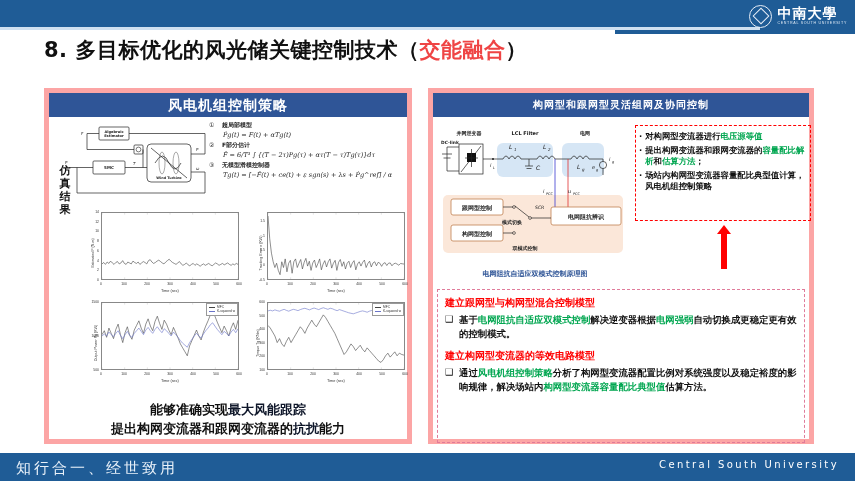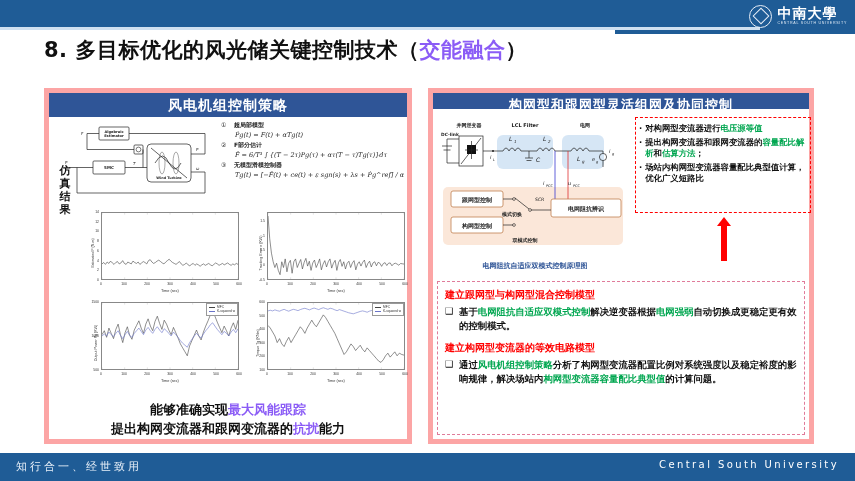--- a/index.html
+++ b/index.html
@@ -24,36 +24,36 @@
   .logo-seal:after{content:"";width:10px;height:10px;border:1.4px solid #e8eef7;
       transform:rotate(45deg);}
   .logo-txt{display:flex;flex-direction:column;line-height:1;}
   .logo-cn{color:#ffffff;font-size:14px;font-weight:bold;letter-spacing:1px;
       font-family:"DejaVu Sans",sans-serif;}
   .logo-en{color:#dde8f4;font-size:3.6px;letter-spacing:.7px;margin-top:2px;}
 
   
   .slide-title{position:absolute;left:44px;top:36px;font-size:21px;font-weight:bold;
       color:#111111;letter-spacing:.5px;font-family:"DejaVu Sans",sans-serif;white-space:nowrap;}
-  .slide-title .hl{color:#8b5cf6;text-align:center;}
+  .slide-title .hl{color:#ef4444;text-align:center;}
 
   
   .panel{position:absolute;background:#ffffff;border:5px solid #fca5a5;box-sizing:border-box;}
   .panel-head{background:#2f5597;color:#ffffff;text-align:center;font-weight:bold;
       font-family:"DejaVu Sans",sans-serif;letter-spacing:1px;box-sizing:border-box;}
   .panel-body{position:relative;width:100%;box-sizing:border-box;}
 
   #panel-left{left:44px;top:88px;width:368px;height:356px;}
   #panel-left .panel-head{height:24px;line-height:24px;font-size:14px;}
   #panel-right{left:428px;top:88px;width:386px;height:356px;}
-  #panel-right .panel-head{height:16px;line-height:24px;font-size:13px;}
+  #panel-right .panel-head{height:24px;line-height:24px;font-size:10px;}
 
   
   .blk-diagram{position:absolute;left:14px;top:6px;width:150px;height:78px;}
-  .blk-formulas{position:absolute;left:172px;top:4px;width:182px;height:86px;}
+  .blk-formulas{position:absolute;left:160px;top:4px;width:182px;height:86px;}
 
   .f-row{display:flex;align-items:flex-start;margin-bottom:1px;}
   .f-num{width:13px;font-size:6px;color:#222;flex:none;}
   .f-label{font-size:6px;color:#222;font-family:"DejaVu Sans",sans-serif;font-weight:bold;}
   .f-eq{font-size:6.5px;color:#222;font-family:"DejaVu Serif",serif;font-style:italic;
       margin:0 0 2px 14px;white-space:nowrap;}
 
   .sim-label{position:absolute;left:6px;top:48px;width:20px;font-size:11px;font-weight:bold;
       color:#111;line-height:1.18;text-align:center;font-family:"DejaVu Sans",sans-serif;}
 
@@ -70,21 +70,21 @@
       transform:translateY(-50%);white-space:nowrap;}
   .xtick{position:absolute;bottom:11px;font-size:3.4px;color:#333;transform:translateX(-50%);}
   .legend{position:absolute;right:5px;top:4px;border:.5px solid #999;background:#fff;
       padding:1px 2px;line-height:1.35;}
   .legend div{font-size:3.2px;color:#333;display:flex;align-items:center;gap:2px;white-space:nowrap;}
   .legend i{display:inline-block;width:6px;height:0;border-top:.7px solid #444;}
   .legend i.b{border-top-color:#6a74c9;}
 
   .left-concl{position:absolute;left:0;right:0;bottom:8px;text-align:center;
       font-family:"DejaVu Sans",sans-serif;font-weight:bold;color:#111;font-size:13px;line-height:1.45;}
-  .left-concl .hl{color:#8b5cf6;}
+  .left-concl .hl{color:#0f172a;}
 
   
   .circuit{position:absolute;left:4px;top:4px;width:196px;height:150px;}
   .circuit svg{display:block;}
   .circ-cap{position:absolute;left:4px;top:152px;width:196px;text-align:center;
       font-size:7px;font-weight:bold;color:#2f5597;font-family:"DejaVu Sans",sans-serif;}
 
   .redbox{position:absolute;left:202px;top:8px;width:176px;height:96px;
       border:1.4px dashed #ff0000;box-sizing:border-box;padding:5px 4px 0 3px;}
   .redbox ul{margin:0;padding:0;list-style:none;}
@@ -104,21 +104,21 @@
   .sec-item{display:flex;gap:6px;font-size:9.4px;font-weight:bold;color:#111;
       line-height:1.5;font-family:"DejaVu Sans",sans-serif;}
   .sec-item .sq{flex:none;font-size:9px;line-height:1.5;}
   .sec-item p{margin:0;}
   .sec-block{margin-bottom:8px;}
   .g{color:#00a650;text-align:right;}
 
   
   .footer{position:absolute;left:0;bottom:0;width:855px;height:31px;background:#1f5c96;}
   .footer .topline{position:absolute;left:0;top:0;width:855px;height:3px;background:#ffffff;}
-  .footer .fl{position:absolute;left:16px;top:9px;color:#e9f1f9;font-size:11px;letter-spacing:3px;
+  .footer .fl{position:absolute;left:16px;top:9px;color:#e9f1f9;font-size:15px;letter-spacing:3px;
       font-family:"DejaVu Sans",sans-serif;}
   .footer .fr{position:absolute;right:16px;top:9px;color:#ffffff;font-size:10px;letter-spacing:2.4px;
       font-family:"DejaVu Sans",sans-serif;}
 
   
   .bx{fill:#fff;stroke:#222;stroke-width:.7;}
   .ln{stroke:#222;stroke-width:.7;fill:none;}
   .tx{font-family:"DejaVu Sans",sans-serif;fill:#222;}
 </style>
 </head>
@@ -475,42 +475,42 @@
           <li>
             <span class="dot">·</span>
             <span><span>对构网型变流器进行</span><span class="g">电压源等值</span></span>
           </li>
           <li>
             <span class="dot">·</span>
             <span><span>提出构网变流器和跟网变流器的</span><span class="g">容量配比解析</span><span>和</span><span class="g">估算方法</span><span>；</span></span>
           </li>
           <li>
             <span class="dot">·</span>
-            <span>场站内构网型变流器容量配比典型值计算，优化广义短路比</span>
+            <span>场站内构网型变流器容量配比典型值计算，风电机组控制策略</span>
           </li>
         </ul>
       </div>
       <div class="arrow-up">
         <div class="head"></div>
           <div class="shaft"></div>
       </div>
 
       <div class="lowerbox">
         <div class="sec-block">
           <div class="sec-title">建立跟网型与构网型混合控制模型</div>
           <div class="sec-item">
             <span class="sq">❑</span>
             <p><span>基于</span><span class="g">电网阻抗自适应双模式控制</span><span>解决逆变器根据</span><span class="g">电网强弱</span><span>自动切换成更稳定更有效的控制模式。</span></p>
           </div>
         </div>
         <div class="sec-block">
           <div class="sec-title">建立构网型变流器的等效电路模型</div>
           <div class="sec-item">
             <span class="sq">❑</span>
-            <p><span>通过</span><span class="g">风电机组控制策略</span><span>分析了构网型变流器配置比例对系统强度以及稳定裕度的影响规律，解决场站内</span><span class="g">构网型变流器容量配比典型值</span><span>的计算问题。</span></p>
+            <p><span>通过</span><span class="g">风电机组控制策略</span><span>分析了构网型变流器配置比例对系统强度以及稳定裕度的影响规律，解决场站内</span><span class="g">构网型变流器容量配比典型值</span><span>估算方法。</span></p>
           </div>
         </div>
       </div>
 
     </div>
   </div>
 
   <div class="footer">
     <div class="topline"></div>
     <div class="fl">知行合一、经世致用</div>

